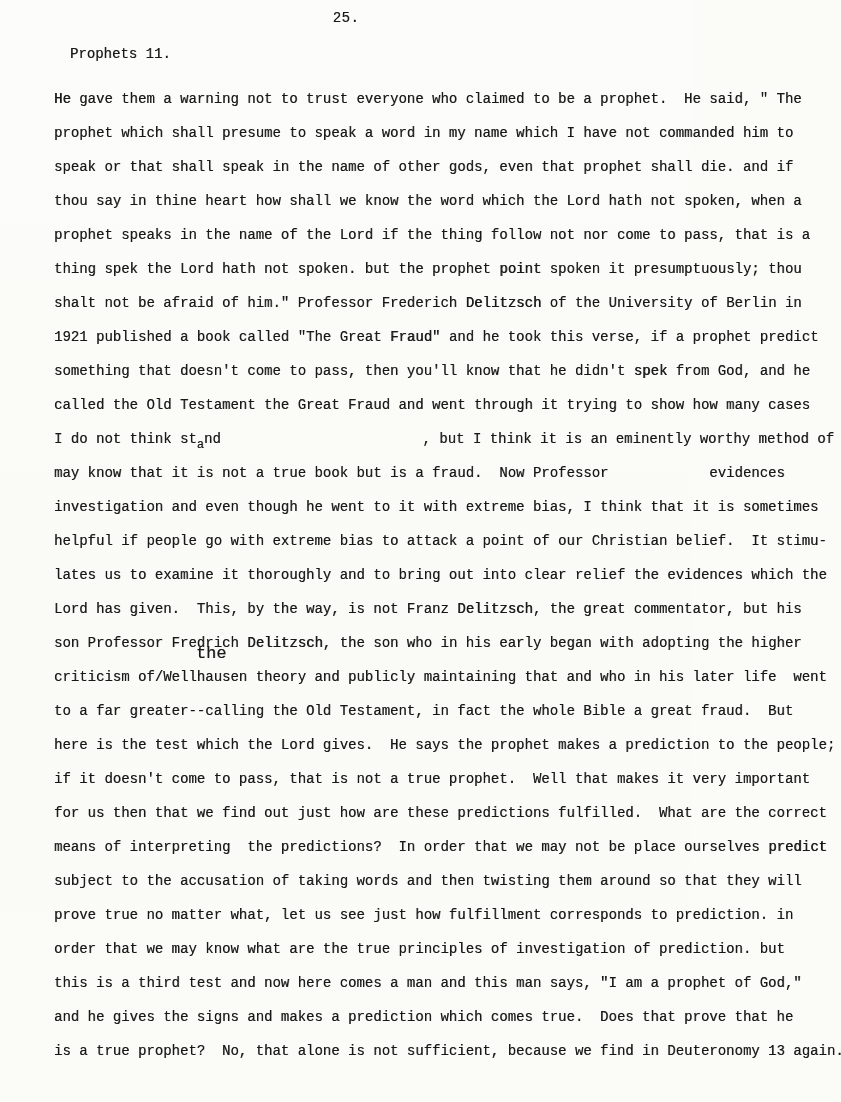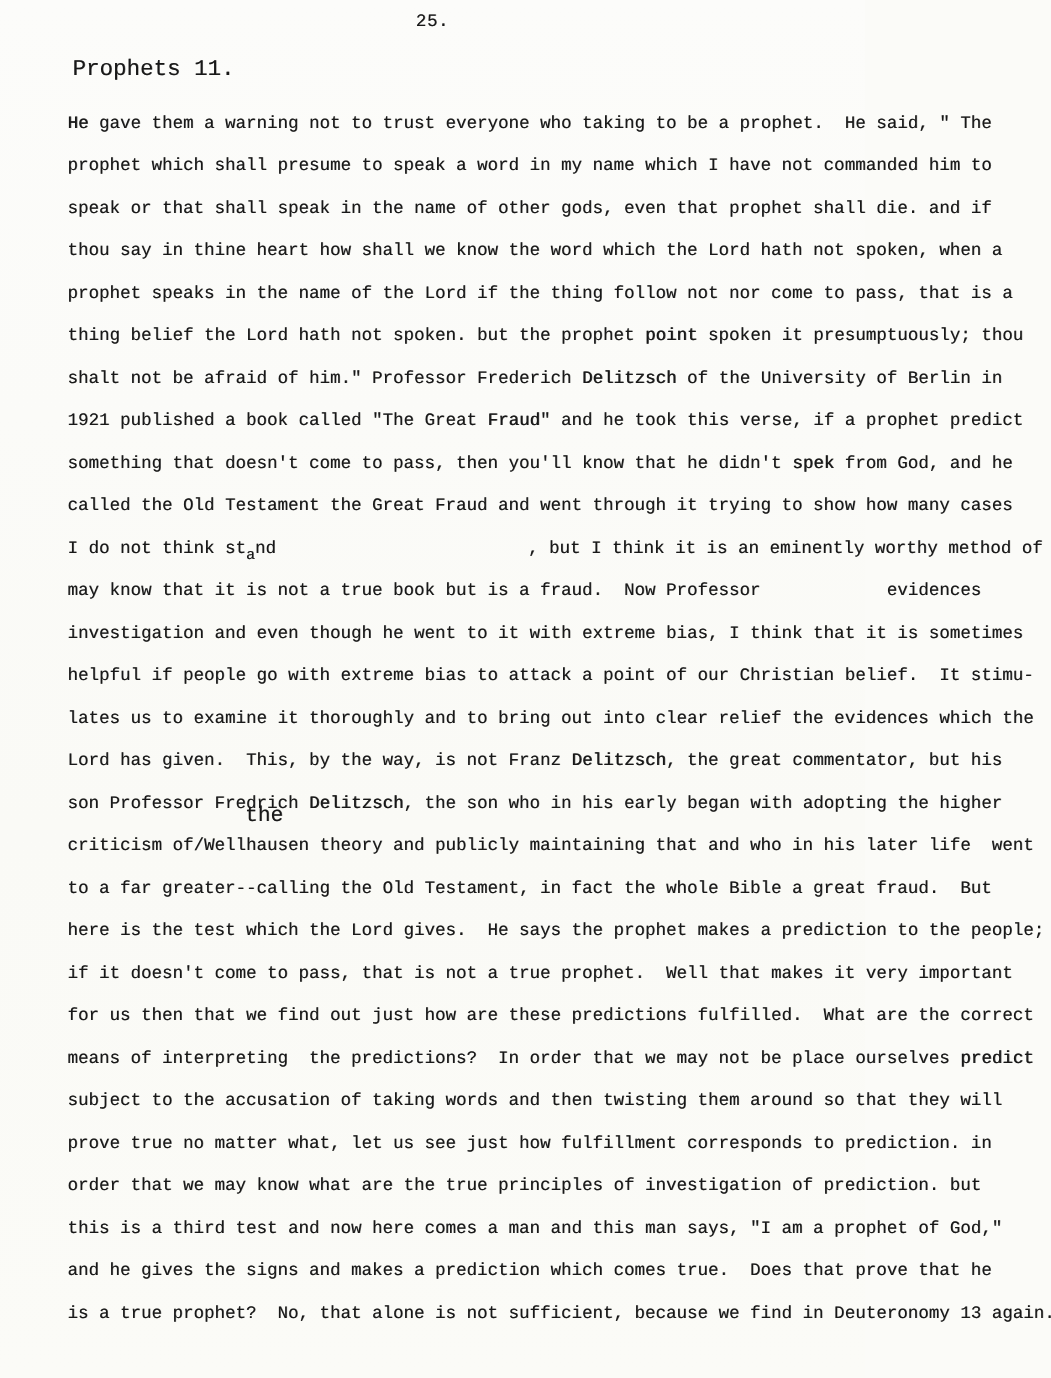--- a/index.html
+++ b/index.html
@@ -24,22 +24,22 @@
     top: 10px;
     left: 0;
     width: 100%;
     text-align: center;
     font-size: 14px;
     letter-spacing: 0.5px;
   }
   .heading {
     position: absolute;
     top: 46px;
-    left: 58px;
-    font-size: 18px;
+    left: 70px;
+    font-size: 14px;
   }
   .body-text {
     position: absolute;
     top: 82px;
     left: 54px;
     width: 787px;
     overflow: hidden;
   }
   .line {
     position: relative;
@@ -65,26 +65,26 @@
     margin-left: 45px;
   }
 </style>
 </head>
 <body>
 
 <div class="page">
   <div class="page-number">25.</div>
   <div class="heading">Prophets 11.</div>
   <div class="body-text">
-      <div class="line"><span class="bold">He</span><span> gave them a warning not to trust everyone who taking to be a prophet.  He said, " The</span></div>
+      <div class="line"><span class="bold">He</span><span> gave them a warning not to trust everyone who claimed to be a prophet.  He said, " The</span></div>
       <div class="line"><span>prophet which shall presume to speak a word in my name which I have not commanded him to</span></div>
       <div class="line"><span>speak or that shall speak in the name of other gods, even that prophet shall die. and if</span></div>
       <div class="line"><span>thou say in thine heart how shall we know the word which the Lord hath not spoken, when a</span></div>
       <div class="line"><span>prophet speaks in the name of the Lord if the thing follow not nor come to pass, that is a</span></div>
-      <div class="line"><span>thing belief the Lord hath not spoken. but the prophet </span><span class="bold">point</span><span> spoken it presumptuously; thou</span></div>
+      <div class="line"><span>thing spek the Lord hath not spoken. but the prophet </span><span class="bold">point</span><span> spoken it presumptuously; thou</span></div>
       <div class="line"><span>shalt not be afraid of him." Professor Frederich </span><span class="bold">Delitzsch</span><span> of the University of Berlin in</span></div>
       <div class="line"><span>1921 published a book called "The Great </span><span class="bold">Fraud</span><span>" and he took this verse, if a prophet predict</span></div>
       <div class="line"><span>something that doesn't come to pass, then you'll know that he didn't </span><span class="bold">spek</span><span> from God, and he</span></div>
       <div class="line"><span>called the Old Testament the Great Fraud and went through it trying to show how many cases</span></div>
       <div class="line"><span>I do not think st</span><span class="sub">a</span><span>nd                        , but I think it is an eminently worthy method of</span></div>
       <div class="line"><span>may know that it is not a true book but is a fraud.  Now Professor            evidences</span></div>
       <div class="line"><span>investigation and even though he went to it with extreme bias, I think that it is sometimes</span></div>
       <div class="line"><span>helpful if people go with extreme bias to attack a point of our Christian belief.  It stimu-</span></div>
       <div class="line"><span>lates us to examine it thoroughly and to bring out into clear relief the evidences which the</span></div>
       <div class="line"><span>Lord has given.  This, by the way, is not Franz </span><span class="bold">Delitzsch</span><span>, the great commentator, but his</span></div>

